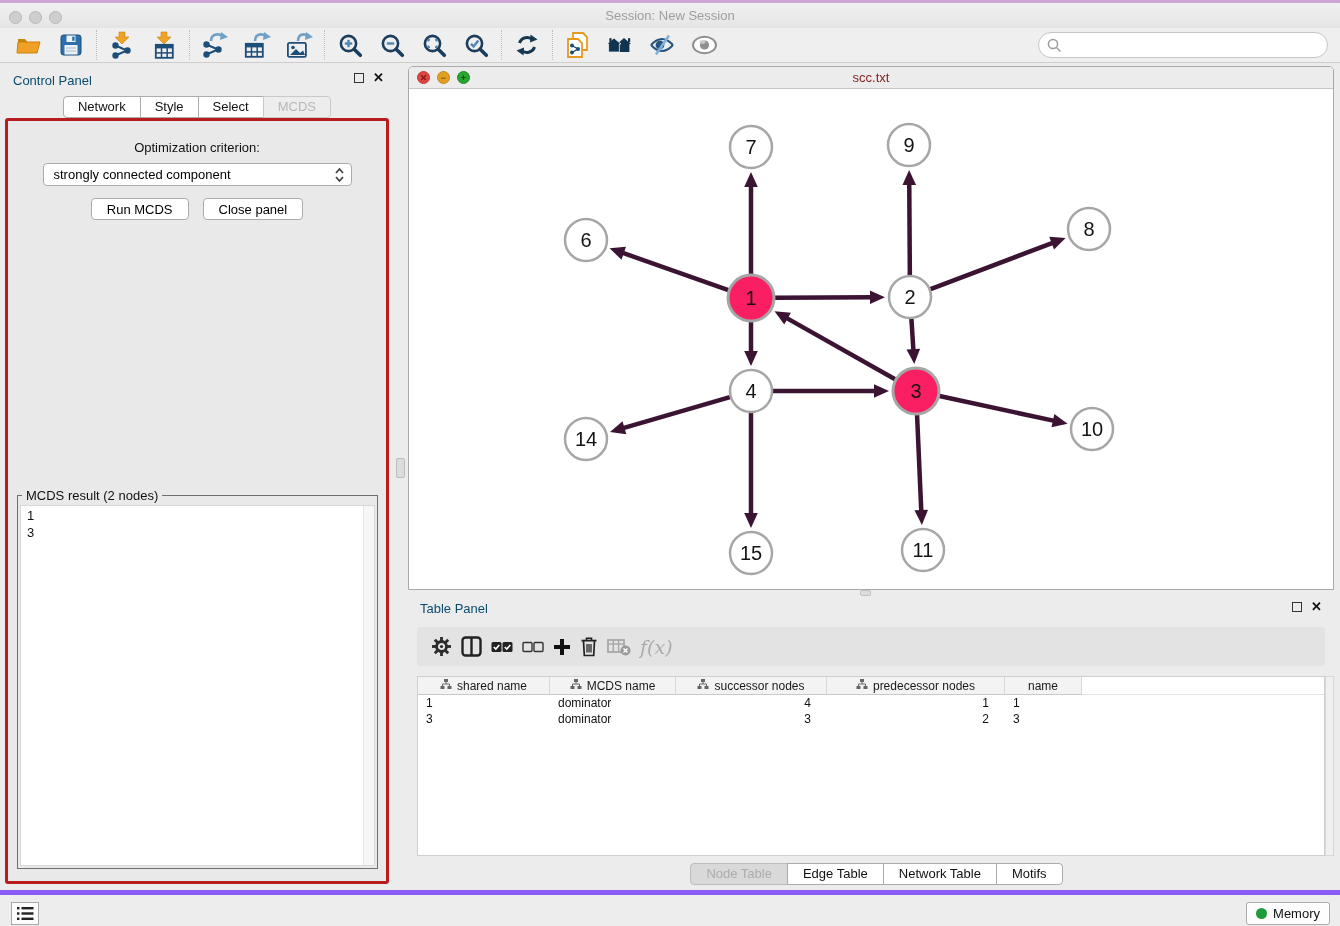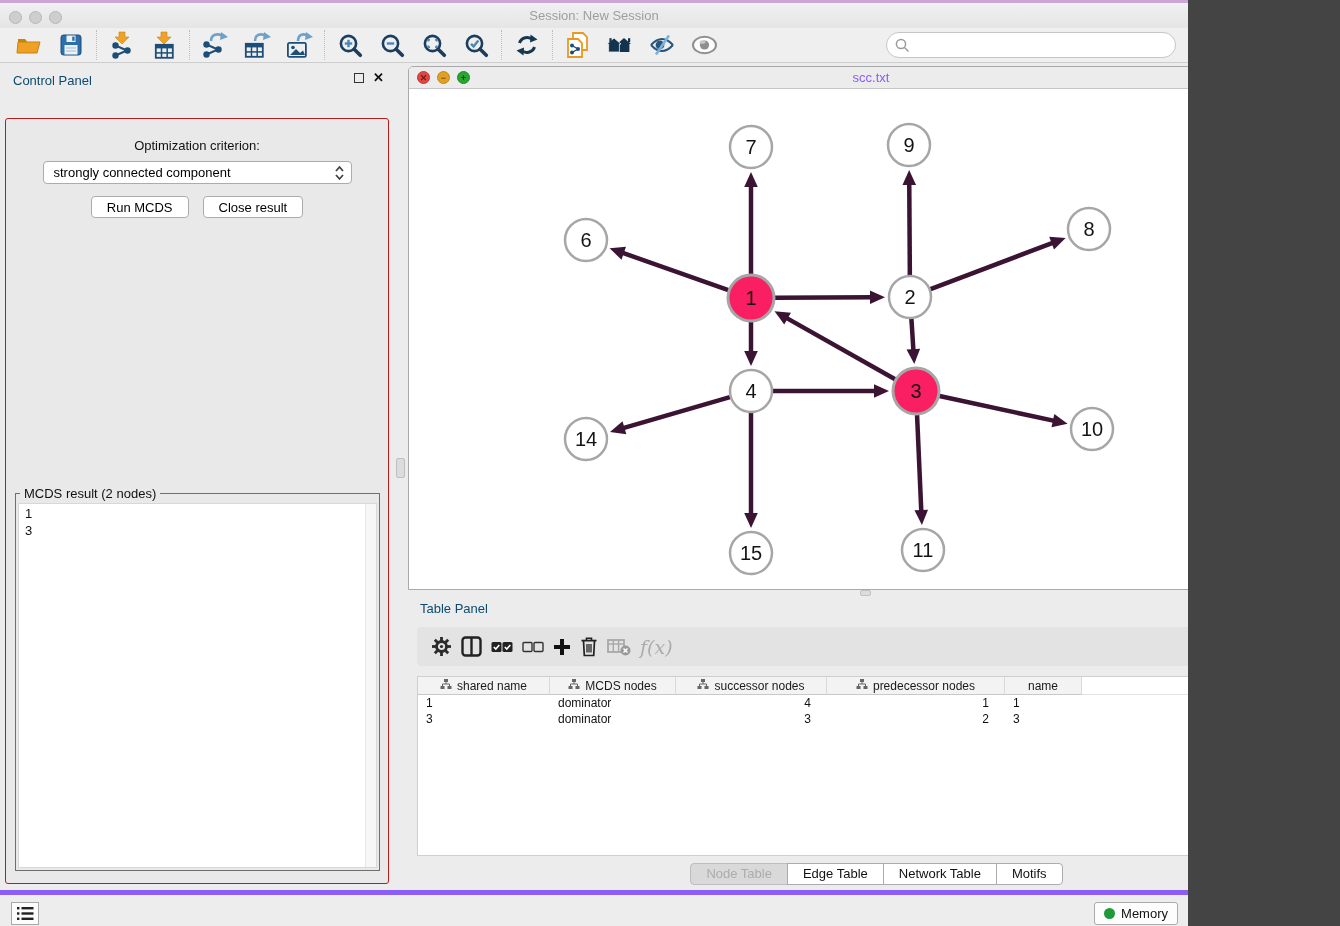--- a/index.html
+++ b/index.html
@@ -1,18 +1,18 @@
 <!DOCTYPE html>
 <html><head>
 <meta charset="utf-8">
 <style>
   * { box-sizing: border-box; }
   html,body { margin:0; padding:0; background:#444; }
   body { font-family:"Liberation Sans", sans-serif; }
-  .app { position:relative; width:1188px; height:926px; background:#ECECEC; overflow:hidden; }
+  .app { position:relative; width:1340px; height:926px; background:#ECECEC; overflow:hidden; }
 
   
   .top-strip { position:absolute; left:0; top:0; right:0; height:3px; background:#CBA6D5; }
   .titlebar { position:absolute; left:0; top:3px; right:0; height:25px;
               background:linear-gradient(#F0F0F0,#E5E5E5); }
   .traffic-main { position:absolute; top:8px; width:13px; height:13px; border-radius:50%;
                   background:#CECECE; border:1px solid #B7B7B7; }
   .title-text { position:absolute; top:5px; left:0; right:0; text-align:center;
                 font-size:13px; color:#9E9E9E; }
 
@@ -34,21 +34,21 @@
   .close-icon { font-size:13px; font-weight:bold; color:#111; line-height:11px; }
 
   .cp-tabs { position:absolute; left:0; right:0; top:33px; display:flex; justify-content:center; }
   .cp-tab { height:22px; line-height:20px; padding:0 14px; font-size:13px; background:#fff;
             border:1px solid #ACACAC; margin-left:-1px; color:#111; cursor:default; }
   .cp-tab:first-child { border-radius:4px 0 0 4px; margin-left:0; }
   .cp-tab:last-child { border-radius:0 4px 4px 0; }
   .cp-tab.active { background:#EDEDED; color:#B8B8B8; border-color:#C9C9C9; }
 
   .cp-content { position:absolute; left:5px; right:5px; top:55px; bottom:6px;
-                background:#E9E9E9; border:1px solid #b91c1c; border-radius:3px; }
+                background:#E9E9E9; border:3px solid #b91c1c; border-radius:3px; }
   .opt-label { margin-top:19px; text-align:center; font-size:13px; color:#111; }
   .cp-select { margin:8px auto 0; width:309px; height:23px; background:#fff;
                border:1px solid #ACACAC; border-radius:4px; position:relative;
                font-size:13px; line-height:21px; padding:0 24px 0 10px; cursor:default; }
   .cp-select .stepper { position:absolute; right:6px; top:2px; }
   .btn-row { margin-top:12px; display:flex; justify-content:center; gap:14px; }
   .btn { height:22px; padding:0 15px; background:#fff; border:1px solid #ACACAC; border-radius:4px;
          font-size:13px; font-family:"Liberation Sans",sans-serif; cursor:default; }
 
   .result-group { position:absolute; left:9px; right:8px; top:374px; bottom:12px;
@@ -64,21 +64,21 @@
   .v-grip { position:absolute; left:396px; top:458px; width:9px; height:20px; background:#DCDCDC;
             border:1px solid #BEBEBE; border-radius:2px; }
   .h-grip { position:absolute; left:860px; top:590px; width:11px; height:6px; background:#DCDCDC;
             border:1px solid #C2C2C2; border-radius:2px; }
 
   
   .network-window { position:absolute; left:408px; top:66px; width:926px; height:524px;
                     background:#fff; border:1px solid #A9A9A9; border-radius:5px 5px 0 0; }
   .nw-titlebar { position:absolute; left:0; right:0; top:0; height:22px; background:#ECECEC;
                  border-bottom:1px solid #C6C6C6; border-radius:4px 4px 0 0; }
-  .nw-title { text-align:center; line-height:22px; font-size:13px; color:#8b5cf6; }
+  .nw-title { text-align:center; line-height:22px; font-size:13px; color:#7f1d1d; }
   .tl { position:absolute; top:4px; width:13px; height:13px; border-radius:50%;
         font-size:9px; font-weight:bold; line-height:13px; text-align:center; cursor:default; }
   .tl-close { left:8px;  background:#DF4744; border:1px solid #BE3A34; color:#7E1A16; }
   .tl-min   { left:28px; background:#E0A023; border:1px solid #C2881A; color:#7C5608; }
   .tl-max   { left:48px; background:#29A532; border:1px solid #1F8A27; color:#0D5413; }
   .nw-canvas { position:absolute; left:0; right:0; top:22px; bottom:0; overflow:hidden; }
 
   
   .table-panel { position:absolute; left:408px; top:597px; width:926px; height:293px; }
   .tp-toolbar { position:absolute; left:9px; right:9px; top:30px; height:39px; background:#E3E3E3;
@@ -293,34 +293,40 @@
       <input class="search-input" type="text" placeholder="" style="">
     </div>
   </div>
 
   <div class="control-panel">
     <div class="panel-title">Control Panel</div>
     <div class="panel-ctrls">
       <span class="float-icon"></span>
       <span class="close-icon">✕</span>
     </div>
+    <div class="cp-tabs" id="cp-tabs">
+        <div class="cp-tab">Network</div>
+        <div class="cp-tab">Style</div>
+        <div class="cp-tab">Select</div>
+        <div class="cp-tab active">MCDS</div>
+      </div>
     <div class="cp-content">
       <div class="opt-label">Optimization criterion:</div>
       <div class="cp-select">
         <span>strongly connected component</span>
         <span class="stepper">
           <svg width="11" height="18" viewBox="0 0 11 18">
             <path d="M2 7 L5.5 3 L9 7" stroke="#444" stroke-width="1.8" fill="none"></path>
             <path d="M2 11 L5.5 15 L9 11" stroke="#444" stroke-width="1.8" fill="none"></path>
           </svg>
         </span>
       </div>
       <div class="btn-row">
         <button class="btn">Run MCDS</button>
-        <button class="btn">Close result</button>
+        <button class="btn">Close panel</button>
       </div>
       <div class="result-group">
         <span class="result-label">MCDS result (2 nodes)</span>
         <div class="result-area">
           <div class="result-text" id="result-text">1
 3</div>
           <div class="result-scroll"></div>
         </div>
       </div>
     </div>
@@ -497,21 +503,21 @@
               </svg></span>
             <span>shared name</span>
           </div>
           <div class="th" style="width: 126px;">
             <span><svg width="12" height="12" viewBox="0 0 12 12">
                 <path d="M6 4 V6 M2.5 8 V6 H9.5 V8" stroke="#666" fill="none" stroke-width="1"></path>
                 <rect x="4" y="1" width="4" height="3" fill="#666"></rect>
                 <rect x="0.5" y="8" width="4" height="3" fill="#666"></rect>
                 <rect x="7.5" y="8" width="4" height="3" fill="#666"></rect>
               </svg></span>
-            <span>MCDS nodes</span>
+            <span>MCDS name</span>
           </div>
           <div class="th" style="width: 151px;">
             <span><svg width="12" height="12" viewBox="0 0 12 12">
                 <path d="M6 4 V6 M2.5 8 V6 H9.5 V8" stroke="#666" fill="none" stroke-width="1"></path>
                 <rect x="4" y="1" width="4" height="3" fill="#666"></rect>
                 <rect x="0.5" y="8" width="4" height="3" fill="#666"></rect>
                 <rect x="7.5" y="8" width="4" height="3" fill="#666"></rect>
               </svg></span>
             <span>successor nodes</span>
           </div>

